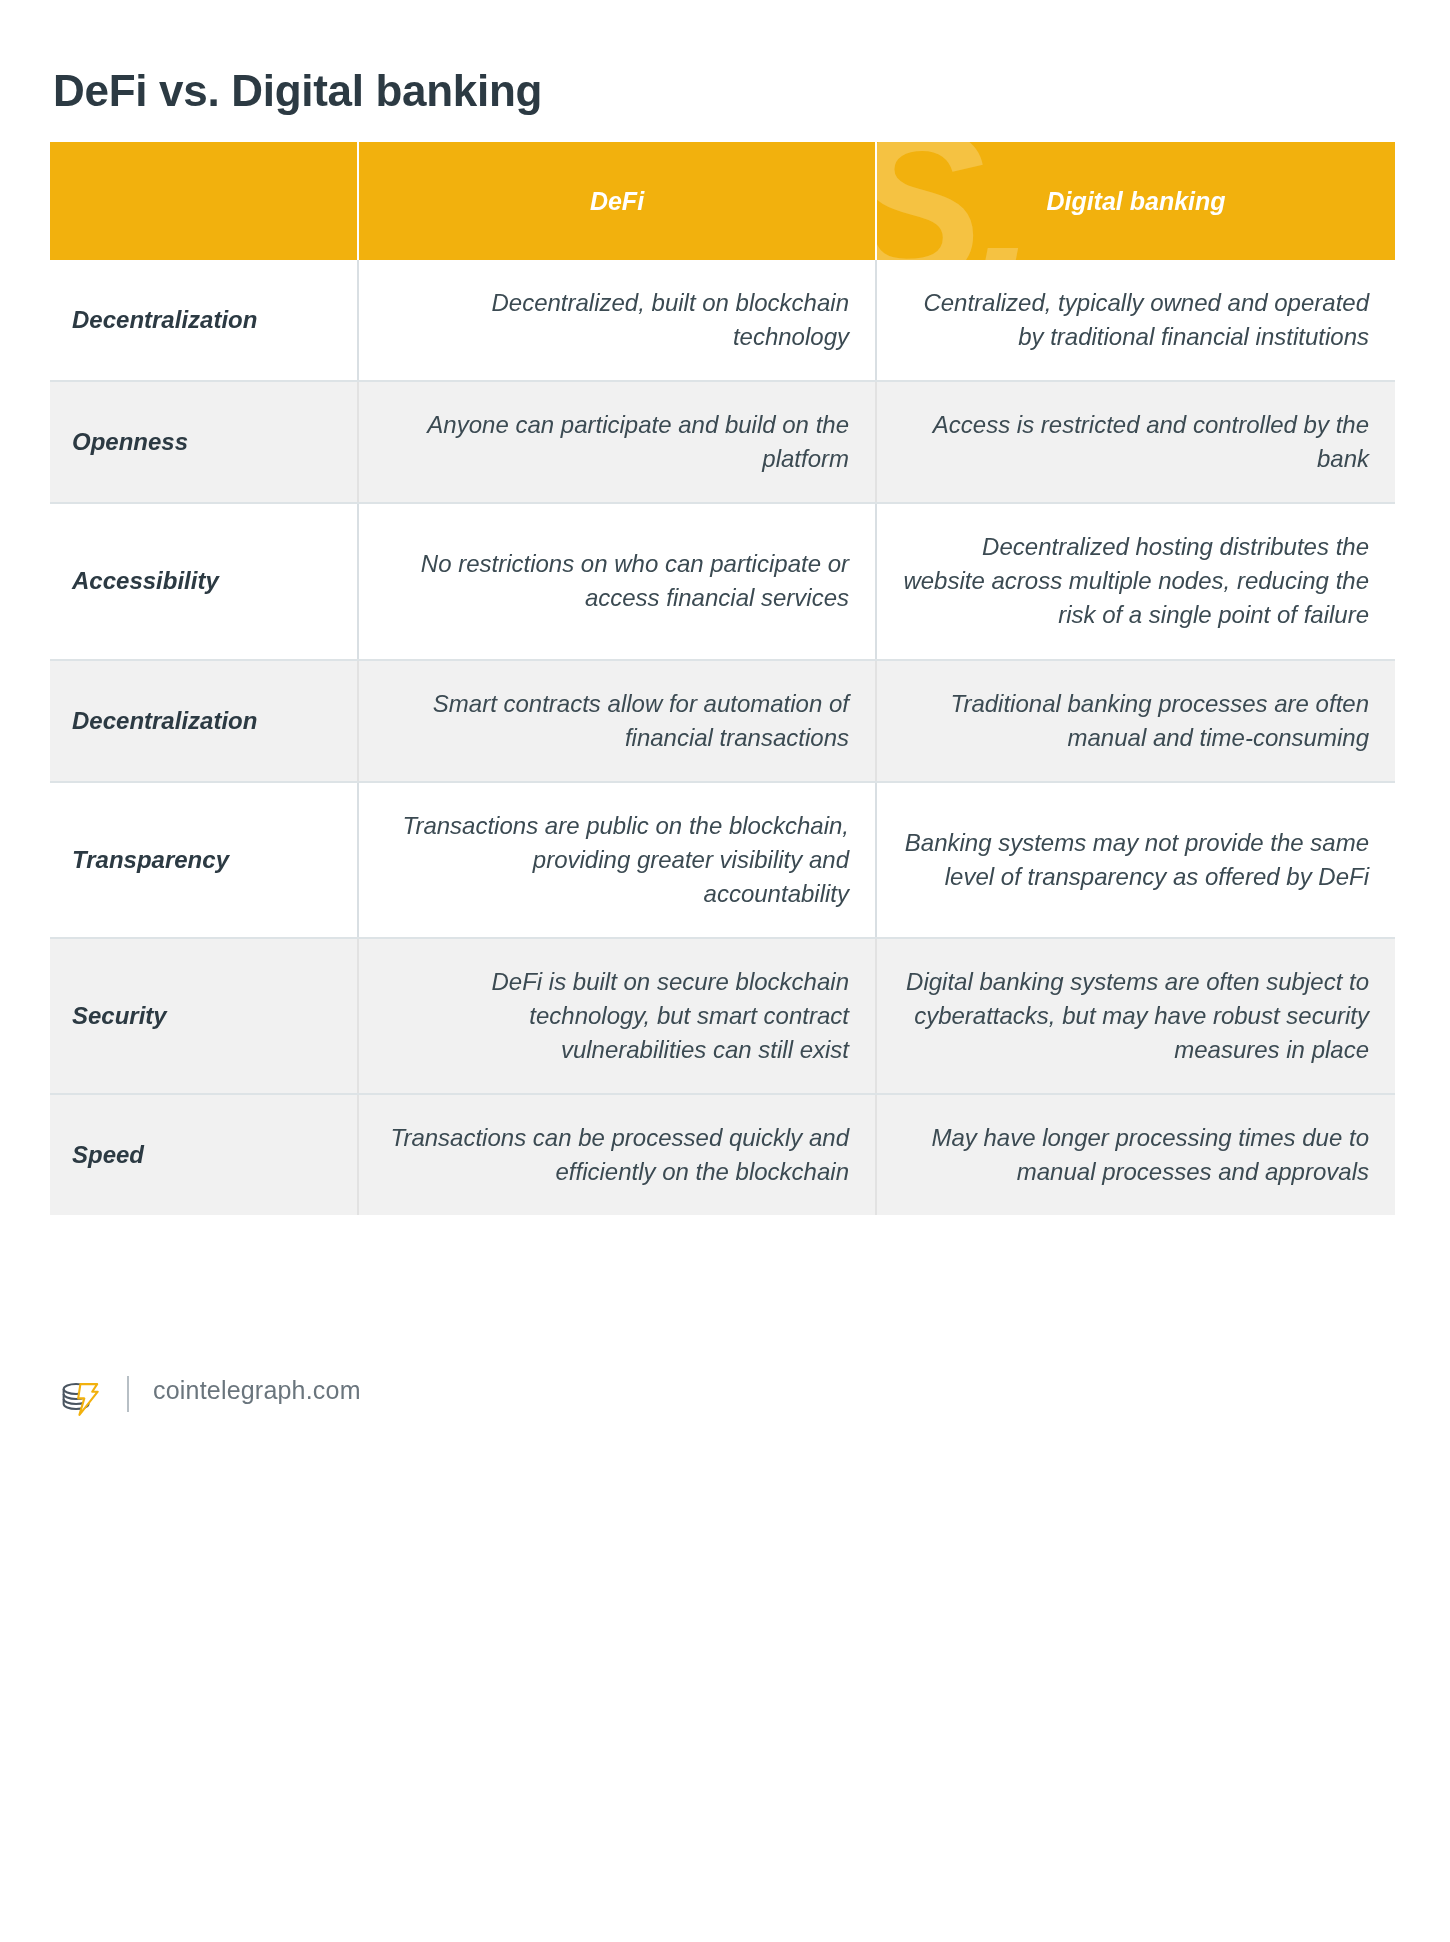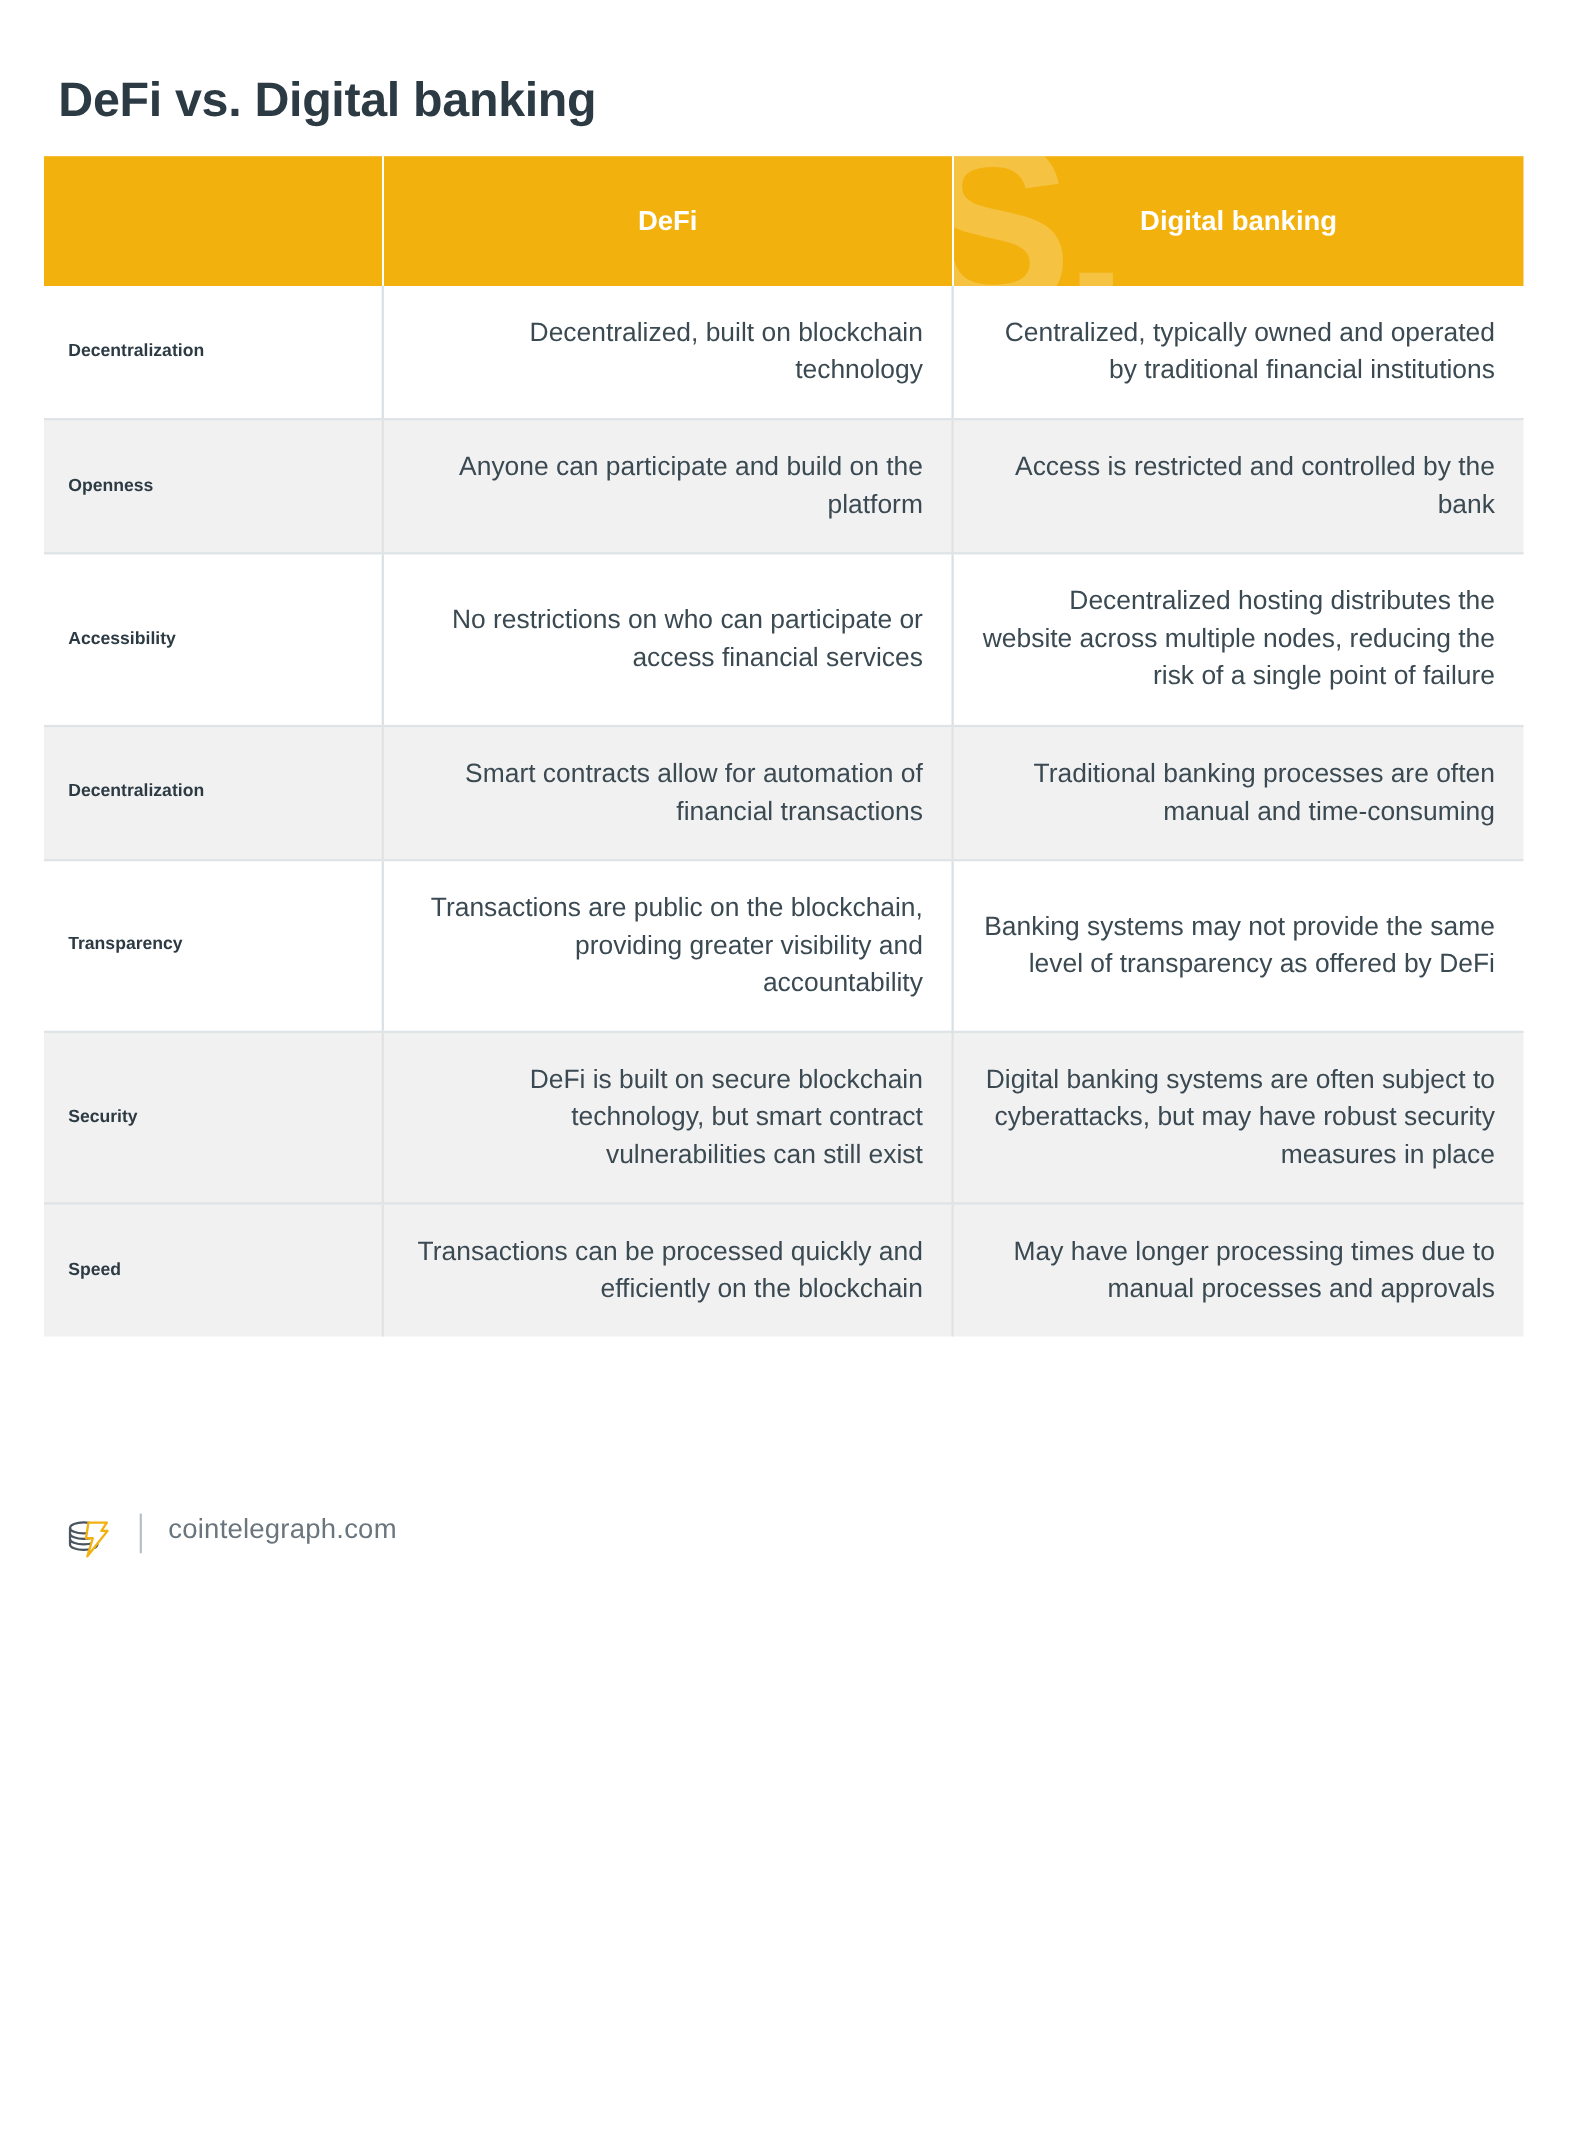--- a/index.html
+++ b/index.html
@@ -31,23 +31,24 @@
     font-size: 44px;
     font-weight: 700;
     letter-spacing: -0.3px;
     color: #2c3a43;
     line-height: 1.2;
   }
 
   
   .table-wrap {
     position: absolute;
-    left: 40px;
+    left: 50px;
     top: 142px;
     width: 1345px;
+    font-style: italic;
   }
 
   .cmp-table {
     width: 100%;
     border-collapse: collapse;
     table-layout: fixed;
   }
 
   
   .head-row {
@@ -97,21 +98,21 @@
   .body-row td {
     vertical-align: middle;
     font-size: 24px;
     line-height: 1.42;
     color: #3b4a52;
     padding: 26px 26px;
     border-bottom: 2px solid #dde3e6;
   }
   .body-row td.c-label {
     font-weight: 700;
-    font-size: 16px;
+    font-size: 24px;
     text-align: left;
     color: #2c3a43;
     padding-left: 22px;
     padding-right: 12px;
   }
   .body-row td.c-defi,
   .body-row td.c-bank {
     text-align: right;
   }
   .body-row td.c-defi {

